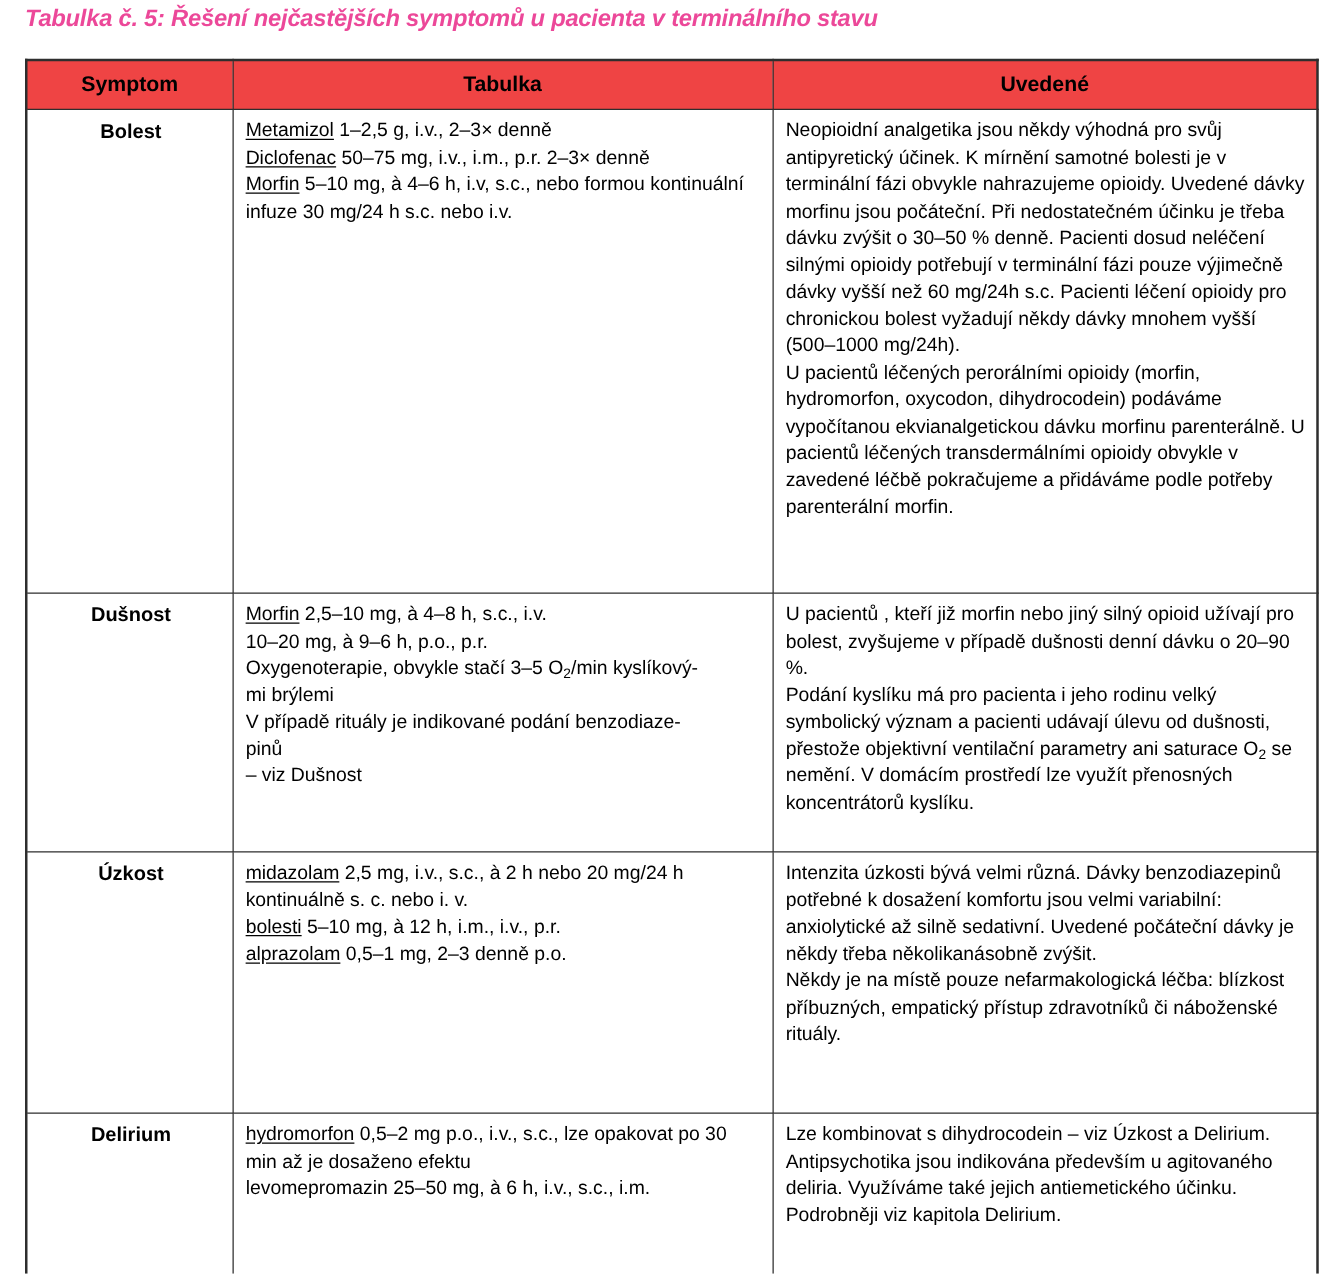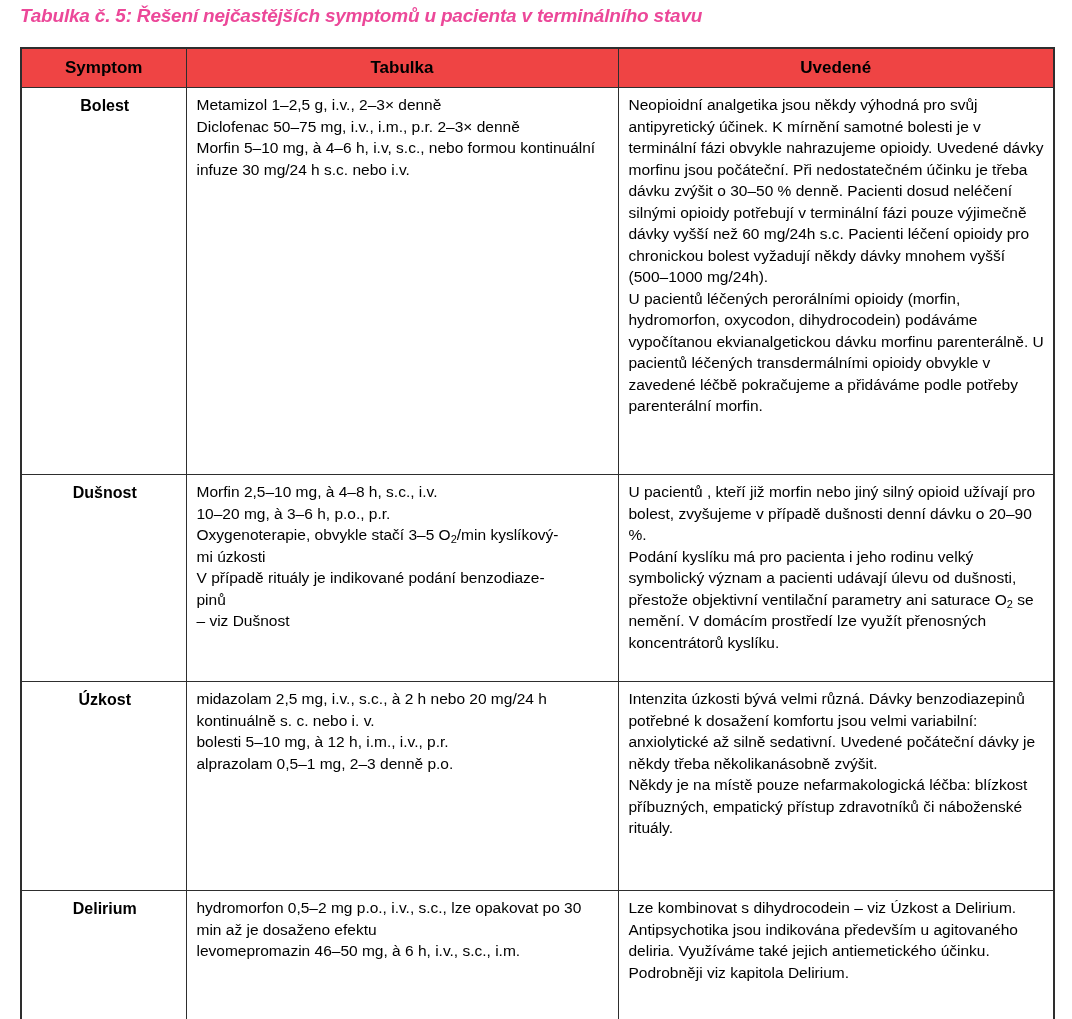--- a/index.html
+++ b/index.html
@@ -47,21 +47,21 @@
     text-align:center;
     font-weight:bold;
     font-size:16px;
     padding-top:7px;
   }
   
   tr.r0 td{height:373px;}
   tr.r1 td{height:193px;}
   tr.r2 td{height:195px;}
   tr.r3 td{height:154px;}
-  .u{text-underline-offset:2px;}
+  .u{text-decoration:underline;text-underline-offset:2px;}
   sub{font-size:11px;line-height:0;vertical-align:-3px;}
   .cell-line{min-height:21.5px;}
 </style>
 </head>
 <body>
 
 <div id="page">
   <div class="doc-title">Tabulka č. 5: Řešení nejčastějších symptomů u pacienta v terminálního stavu</div>
 
   <table class="symptoms">
@@ -87,23 +87,23 @@
           </td>
           <td>
             <div class="cell-line">Neopioidní analgetika jsou někdy výhodná pro svůj antipyretický účinek. K mírnění samotné bolesti je v terminální fázi obvykle nahrazujeme opioidy. Uvedené dávky morfinu jsou počáteční. Při nedostatečném účinku je třeba dávku zvýšit o 30–50 % denně. Pacienti dosud neléčení silnými opioidy potřebují v terminální fázi pouze výjimečně dávky vyšší než 60 mg/24h s.c. Pacienti léčení opioidy pro chronickou bolest vyžadují někdy dávky mnohem vyšší (500–1000 mg/24h).</div>
             <div class="cell-line">U pacientů léčených perorálními opioidy (morfin, hydromorfon, oxycodon, dihydrocodein) podáváme vypočítanou ekvianalgetickou dávku morfinu parenterálně. U pacientů léčených transdermálními opioidy obvykle v zavedené léčbě pokračujeme a přidáváme podle potřeby parenterální morfin.</div>
           </td>
         </tr>
         <tr class="r1">
           <td class="sym">Dušnost</td>
           <td>
             <div class="cell-line"><span class="u">Morfin</span> 2,5–10 mg, à 4–8 h, s.c., i.v.</div>
-            <div class="cell-line">10–20 mg, à 3–6 h, p.o., p.r.</div>
+            <div class="cell-line">10–20 mg, à 9–6 h, p.o., p.r.</div>
             <div class="cell-line">Oxygenoterapie, obvykle stačí 3–5 O<sub>2</sub>/min kyslíkový-</div>
-            <div class="cell-line">mi úzkosti</div>
+            <div class="cell-line">mi brýlemi</div>
             <div class="cell-line">V případě rituály je indikované podání benzodiaze-</div>
             <div class="cell-line">pinů</div>
             <div class="cell-line">– viz Dušnost</div>
           </td>
           <td>
             <div class="cell-line">U pacientů , kteří již morfin nebo jiný silný opioid užívají pro bolest, zvyšujeme v případě dušnosti denní dávku o 20–90 %.</div>
             <div class="cell-line">Podání kyslíku má pro pacienta i jeho rodinu velký symbolický význam a pacienti udávají úlevu od dušnosti, přestože objektivní ventilační parametry ani saturace O<sub>2</sub> se nemění. V domácím prostředí lze využít přenosných koncentrátorů kyslíku.</div>
           </td>
         </tr>
         <tr class="r2">
@@ -115,21 +115,21 @@
           </td>
           <td>
             <div class="cell-line">Intenzita úzkosti bývá velmi různá. Dávky benzodiazepinů potřebné k dosažení komfortu jsou velmi variabilní: anxiolytické až silně sedativní. Uvedené počáteční dávky je někdy třeba několikanásobně zvýšit.</div>
             <div class="cell-line">Někdy je na místě pouze nefarmakologická léčba: blízkost příbuzných, empatický přístup zdravotníků či náboženské rituály.</div>
           </td>
         </tr>
         <tr class="r3">
           <td class="sym">Delirium</td>
           <td>
             <div class="cell-line"><span class="u">hydromorfon</span> 0,5–2 mg p.o., i.v., s.c., lze opakovat po 30 min až je dosaženo efektu</div>
-            <div class="cell-line">levomepromazin 46–50 mg, à 6 h, i.v., s.c., i.m.</div>
+            <div class="cell-line">levomepromazin 25–50 mg, à 6 h, i.v., s.c., i.m.</div>
           </td>
           <td>
             <div class="cell-line">Lze kombinovat s dihydrocodein – viz Úzkost a Delirium.</div>
             <div class="cell-line">Antipsychotika jsou indikována především u agitovaného deliria. Využíváme také jejich antiemetického účinku. Podrobněji viz kapitola Delirium.</div>
           </td>
         </tr>
       </tbody>
   </table>
 </div>
 

